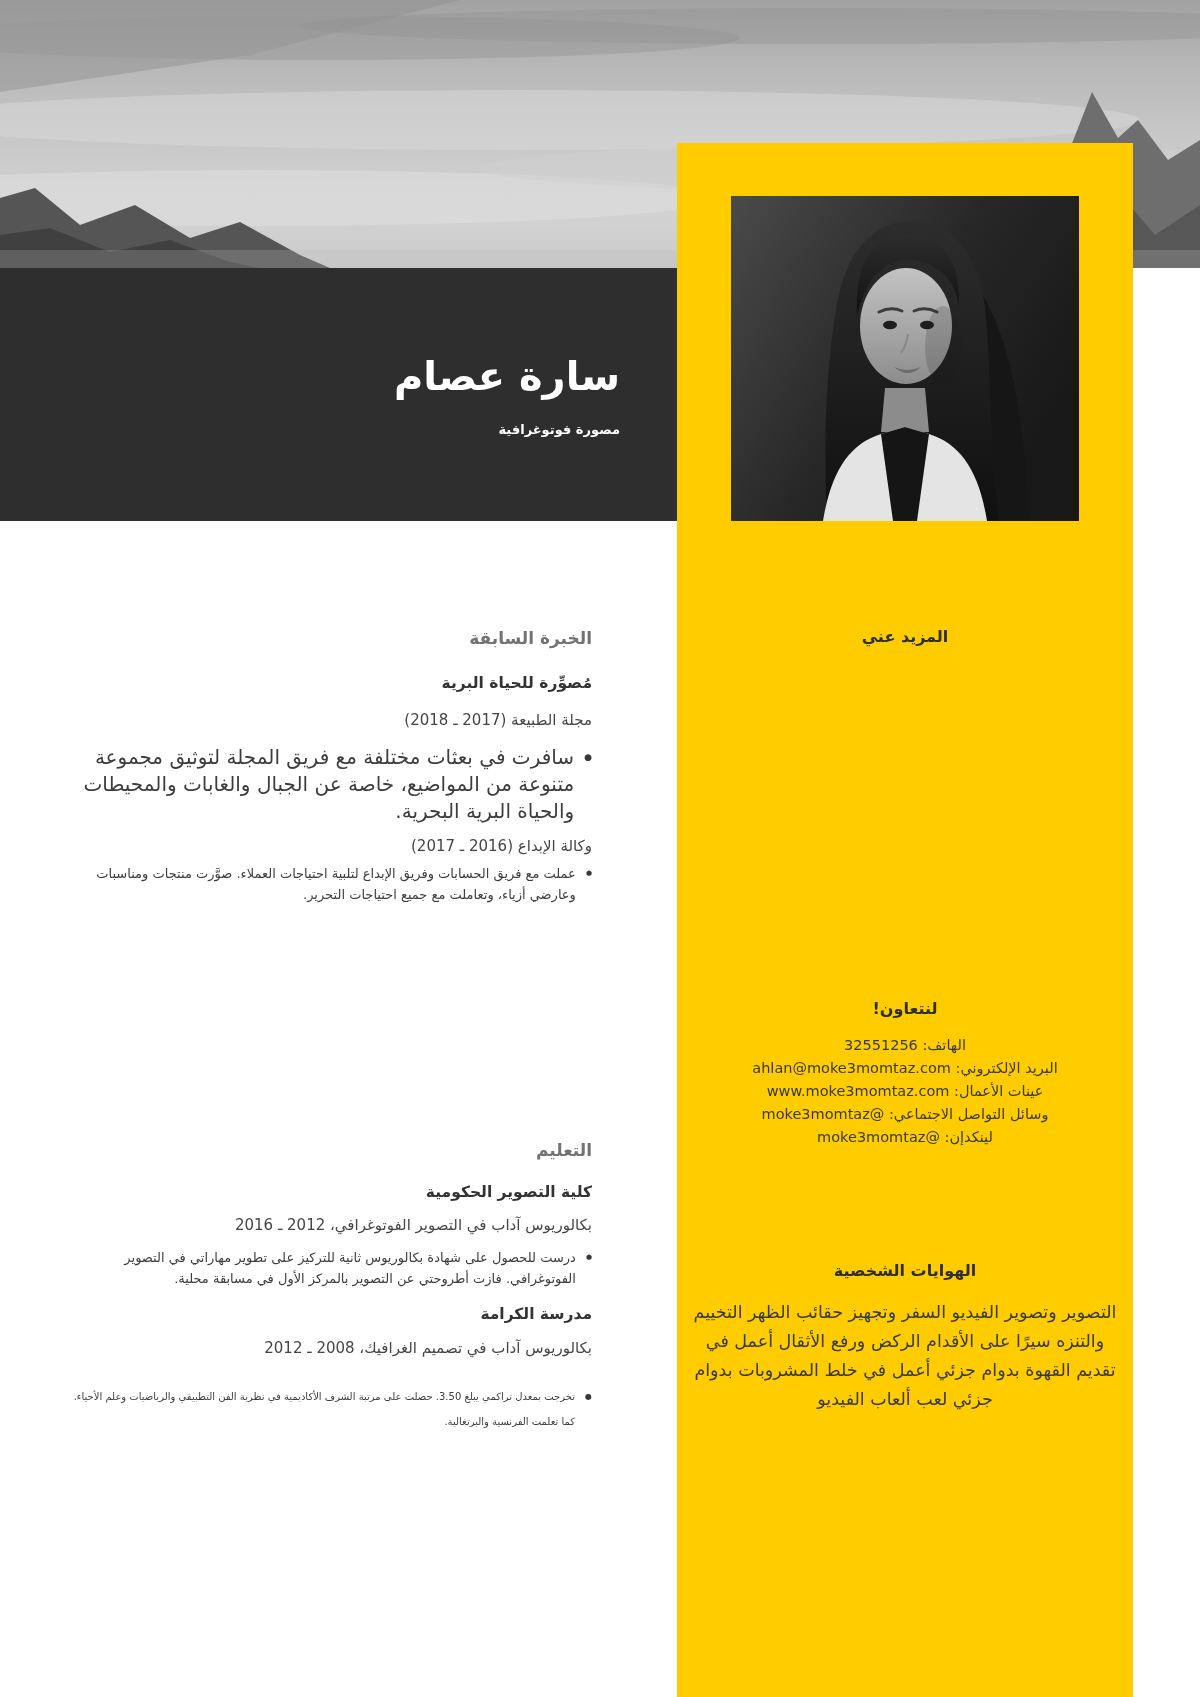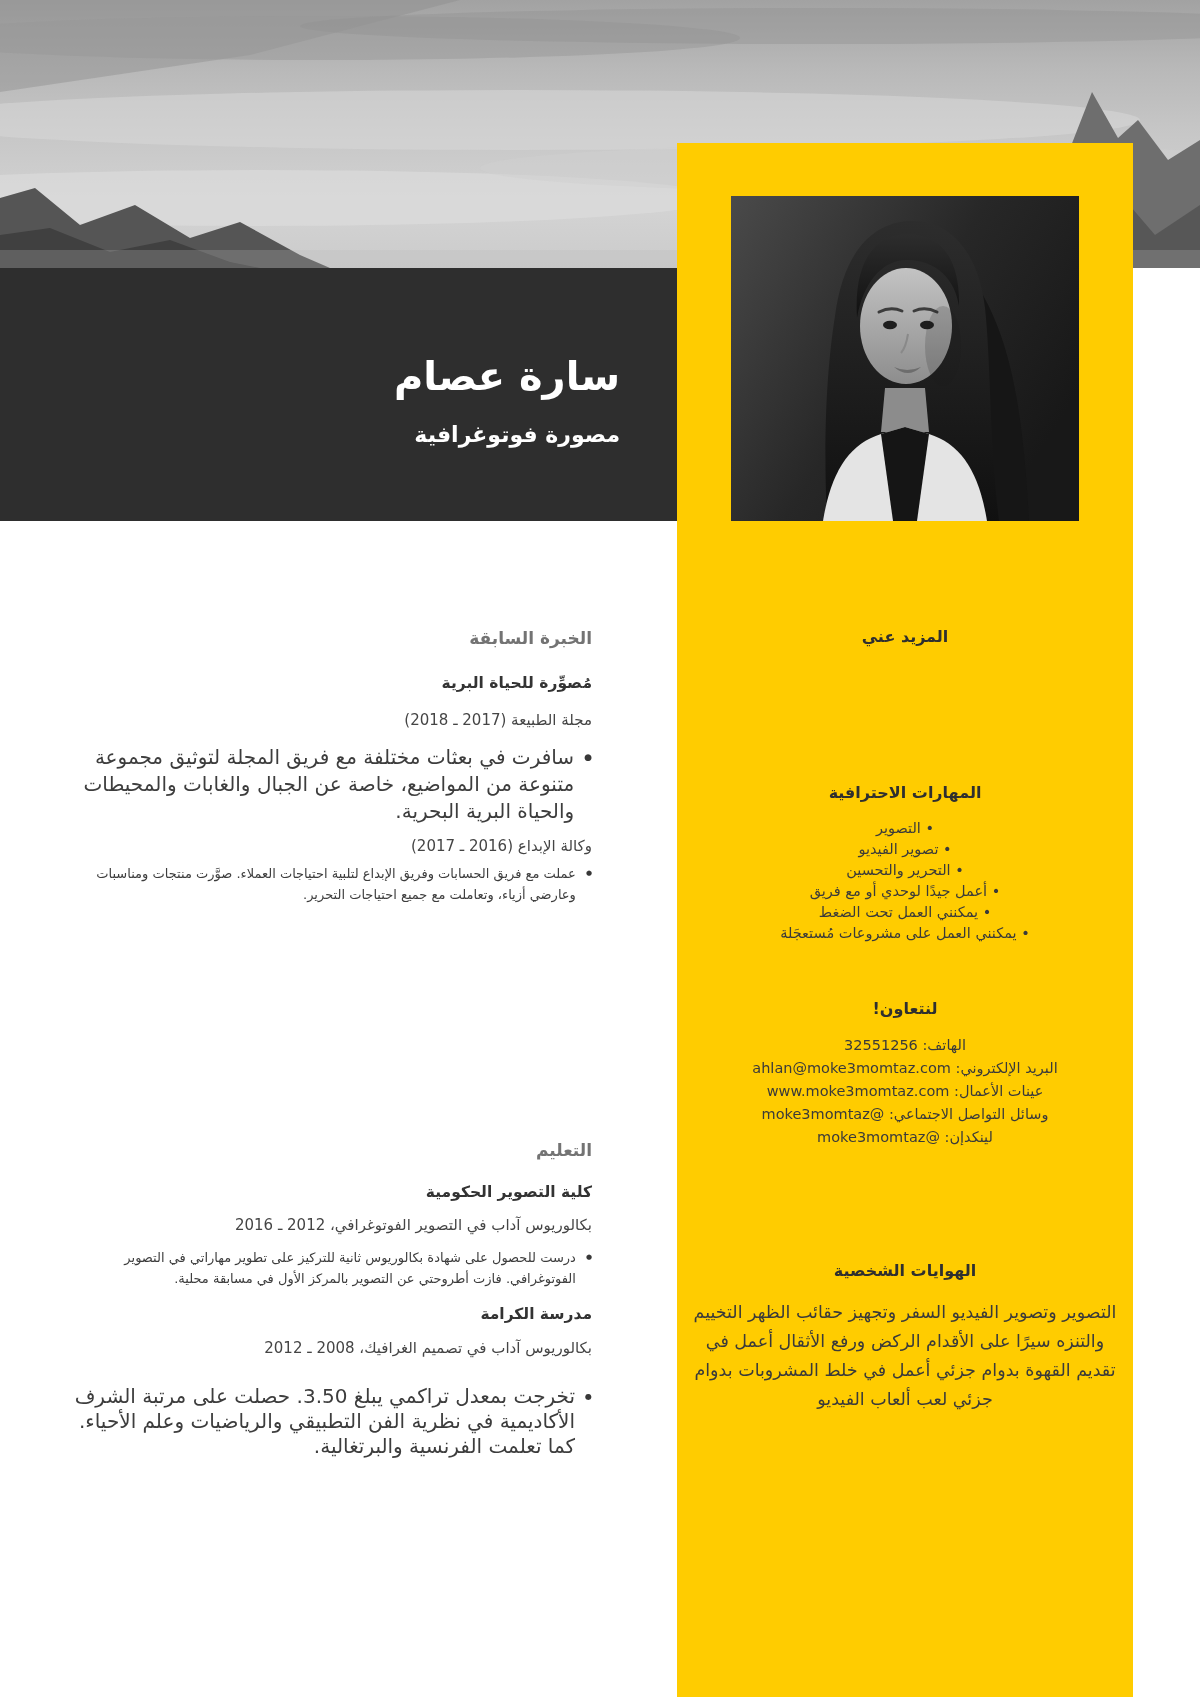--- a/index.html
+++ b/index.html
@@ -7,21 +7,21 @@
     position:relative;width:1200px;height:1697px;background:#ffffff;overflow:hidden;
     font-family:"DejaVu Sans","Liberation Sans",sans-serif;direction:rtl;
   }
   
   .header-img{position:absolute;left:0;top:0;width:1200px;height:268px;z-index:1;}
   .header-img svg{display:block;width:100%;height:100%;}
   
   .dark-band{position:absolute;left:0;top:268px;width:677px;height:253px;background:#2e2e2e;z-index:1;}
   .name-block{position:absolute;left:0;top:352px;width:620px;text-align:right;color:#ffffff;z-index:2;}
   .name{font-size:40px;line-height:48px;font-weight:bold;}
-  .subtitle{margin-top:22px;font-size:22px;font-weight:bold;}
+  .subtitle{margin-top:22px;font-size:13px;font-weight:bold;}
   
   .sidebar{position:absolute;left:677px;top:143px;width:456px;height:1554px;background:#ffcc00;z-index:2;}
   .photo{position:absolute;left:54px;top:53px;width:348px;height:325px;}
   .photo svg{display:block;width:100%;height:100%;}
   .sb{position:absolute;left:20px;right:20px;text-align:center;color:#3a3a3a;}
   .sb h3{font-size:16px;font-weight:bold;color:#2f2f2f;margin:0 0 14px 0;}
   .sb-about{top:484px;}
   .sb-about p{margin:0;font-size:14.5px;line-height:24px;}
   .sb-skills{top:640px;}
   .sb-skills h3{margin-bottom:16px;}
@@ -40,21 +40,21 @@
   .role{font-size:15.5px;font-weight:bold;color:#333333;}
   .org{font-size:15px;color:#454545;}
   .bullet{display:flex;gap:10px;align-items:flex-start;}
   .bullet::before{content:"●";flex:0 0 auto;}
   .bullet.big::before{font-size:9px;line-height:27px;}
   .bullet.small::before{font-size:7px;line-height:21px;}
   .bullet.med::before{font-size:8px;line-height:25px;}
   .btext{flex:1 1 auto;color:#3d3d3d;}
   .bullet.big .btext{font-size:20px;line-height:27px;}
   .bullet.small .btext{font-size:13px;line-height:21px;}
-  .bullet.med .btext{font-size:20px;line-height:25px;}
+  .bullet.med .btext{font-size:10px;line-height:25px;}
   .m-exp-h{top:628px;}
   .m-role1{top:674px;}
   .m-org1{top:711px;}
   .m-bul1{top:744px;}
   .m-role2{top:800px;}
   .m-org2{top:837px;}
   .m-bul2{top:863px;}
   .m-edu-h{top:1140px;}
   .m-sch1{top:1183px;}
   .m-deg1{top:1216px;}
@@ -134,29 +134,20 @@
         <path d="M177 138 Q 175 151 170 157" stroke="#898989" stroke-width="2" fill="none"></path>
         <path d="M163 171 Q 176 177 190 171 Q 177 183 163 171 Z" fill="#6d6d6d"></path>
         <ellipse cx="212" cy="150" rx="18" ry="40" fill="#1c1c1c" opacity="0.18"></ellipse>
       </svg>
     </div>
 
     <section class="sb sb-about">
       <h3>المزيد عني</h3>
     </section>
 
-    <section class="sb sb-skills">
-      <h3>المهارات الاحترافية</h3>
-      <div class="skill">التصوير</div>
-      <div class="skill">تصوير الفيديو</div>
-      <div class="skill">التحرير والتحسين</div>
-      <div class="skill">أعمل جيدًا لوحدي أو مع فريق</div>
-      <div class="skill">يمكنني العمل تحت الضغط</div>
-      <div class="skill">يمكنني العمل على مشروعات مُستعجَلة</div>
-    </section>
 
     <section class="sb sb-contact">
       <h3>لنتعاون!</h3>
       <div class="contact-line"><span>الهاتف:</span> <span>32551256</span></div>
       <div class="contact-line"><span>البريد الإلكتروني:</span> <span>ahlan@moke3momtaz.com</span></div>
       <div class="contact-line"><span>عينات الأعمال:</span> <span>www.moke3momtaz.com</span></div>
       <div class="contact-line"><span>وسائل التواصل الاجتماعي:</span> <span>@moke3momtaz</span></div>
       <div class="contact-line"><span>لينكدإن:</span> <span>@moke3momtaz</span></div>
     </section>
 

